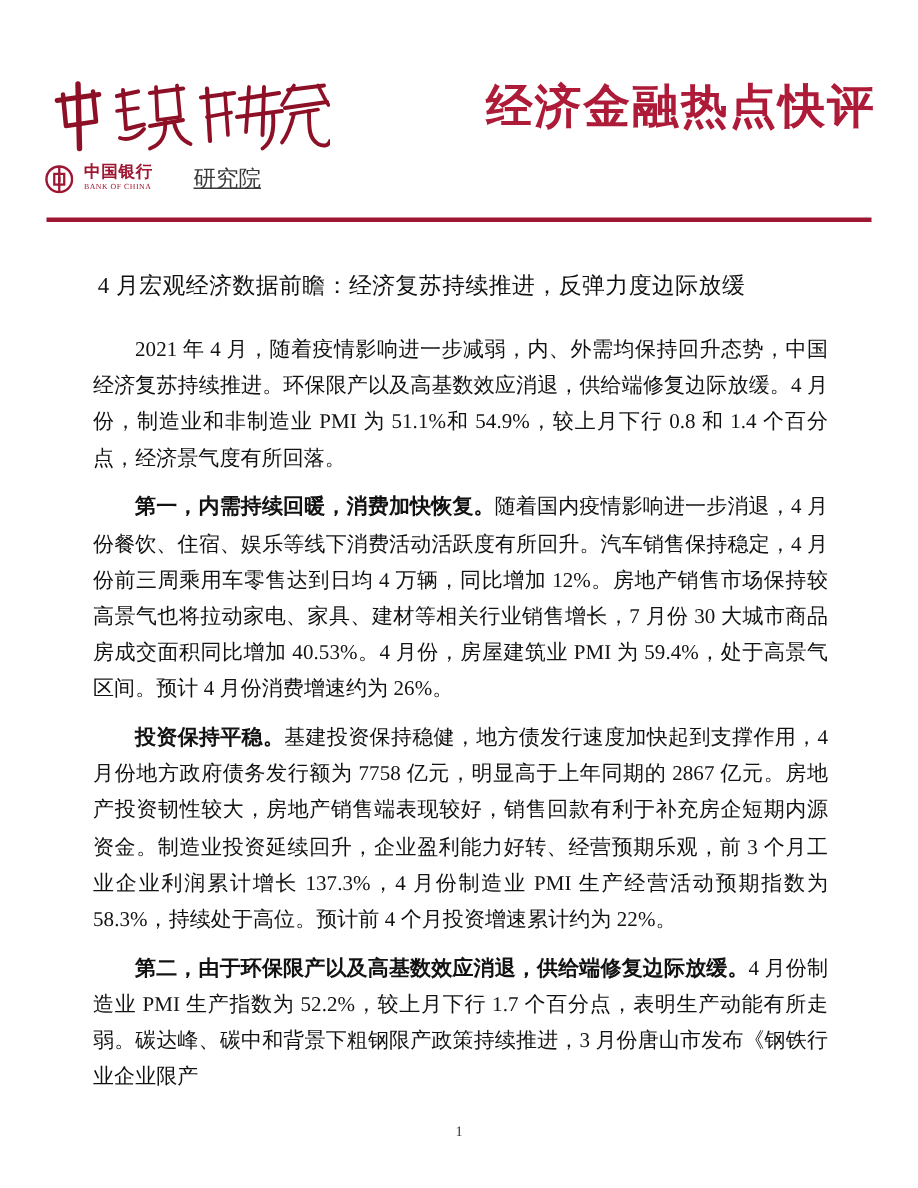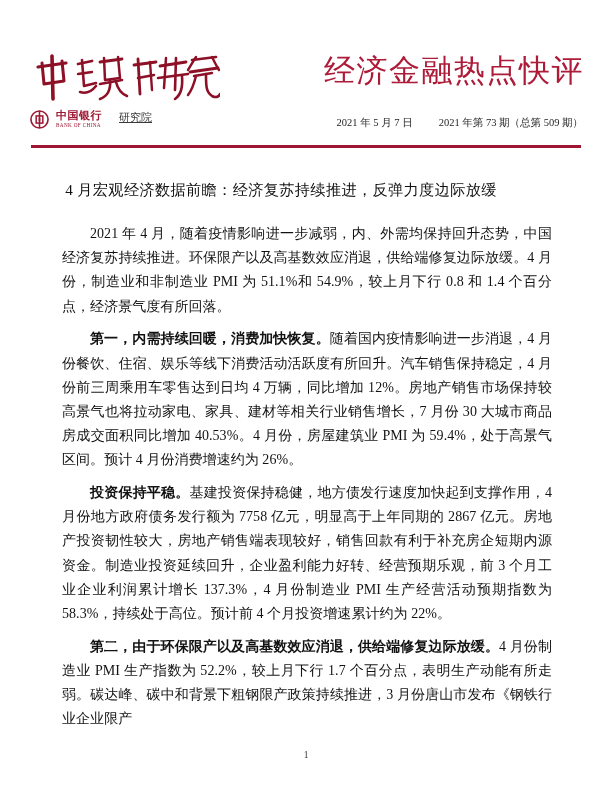--- a/index.html
+++ b/index.html
@@ -71,33 +71,33 @@
   .boc-en {
     font-family: "Liberation Serif", serif;
     font-size: 5.2px;
     color: #9e1732;
     letter-spacing: .35px;
     margin-top: 1.5px;
     white-space: nowrap;
   }
   .institute-label {
     font-family: "Liberation Serif", "DejaVu Serif", serif;
-    font-size: 11px;
+    font-size: 15px;
     color: #3a3a3a;
-    margin-left: 10px;
+    margin-left: 20px;
     white-space: nowrap;
     text-decoration: underline;
   }
 
   .pub-title {
     position: absolute;
     right: 28px;
     top: 0px;
     font-family: "Liberation Serif", "DejaVu Serif", serif;
-    font-weight: normal;
+    font-weight: bold;
     font-size: 31px;
     letter-spacing: 1.5px;
     color: #ad1b38;
     white-space: nowrap;
     line-height: 1.25;
   }
 
   .issue-line {
     position: absolute;
     right: 29px;
@@ -221,24 +221,20 @@
       </svg>
       <div class="boc-wordmark">
         <div class="boc-cn">中国银行</div>
         <div class="boc-en">BANK OF CHINA</div>
       </div>
       <div class="institute-label">研究院</div>
     </div>
 
     <div class="pub-title">经济金融热点快评</div>
 
-    <div class="issue-line">
-      <span>2021 年 5 月 7 日</span>
-      <span>2021 年第 73 期（总第 509 期）</span>
-    </div>
   </div>
 
   <div class="rule"></div>
 
   <div class="doc-title">4 月宏观经济数据前瞻：经济复苏持续推进，反弹力度边际放缓</div>
 
   <div class="article">
     <p class="para">
       <b></b><span>2021 年 4 月，随着疫情影响进一步减弱，内、外需均保持回升态势，中国经济复苏持续推进。环保限产以及高基数效应消退，供给端修复边际放缓。4 月份，制造业和非制造业 PMI 为 51.1%和 54.9%，较上月下行 0.8 和 1.4 个百分点，经济景气度有所回落。</span>
     </p>

